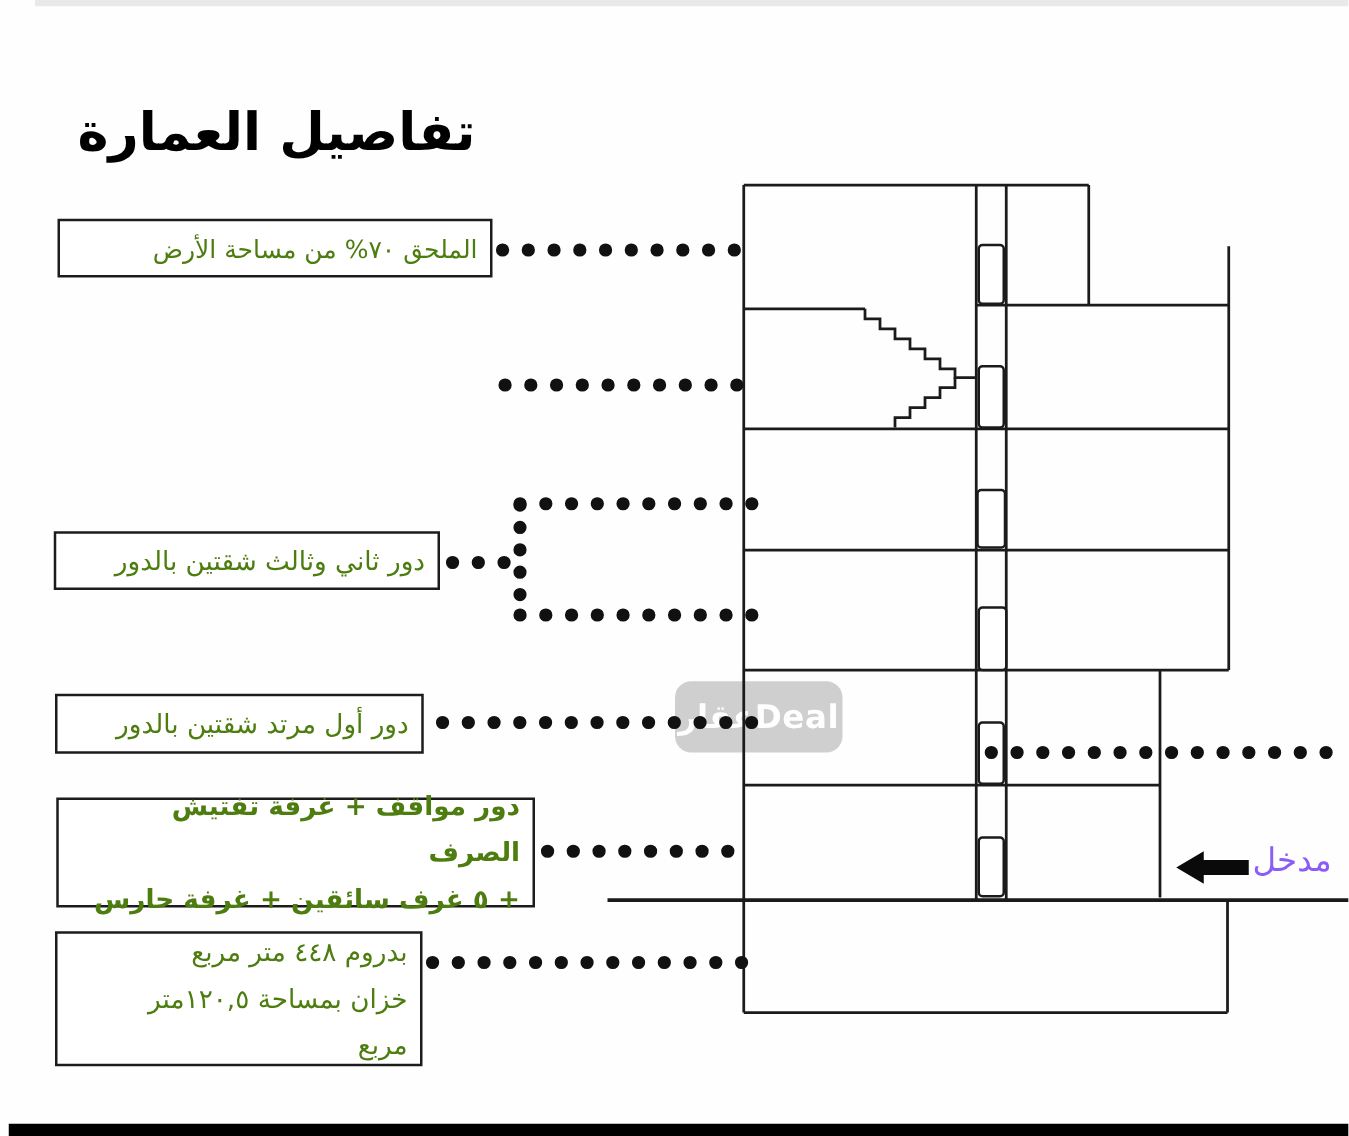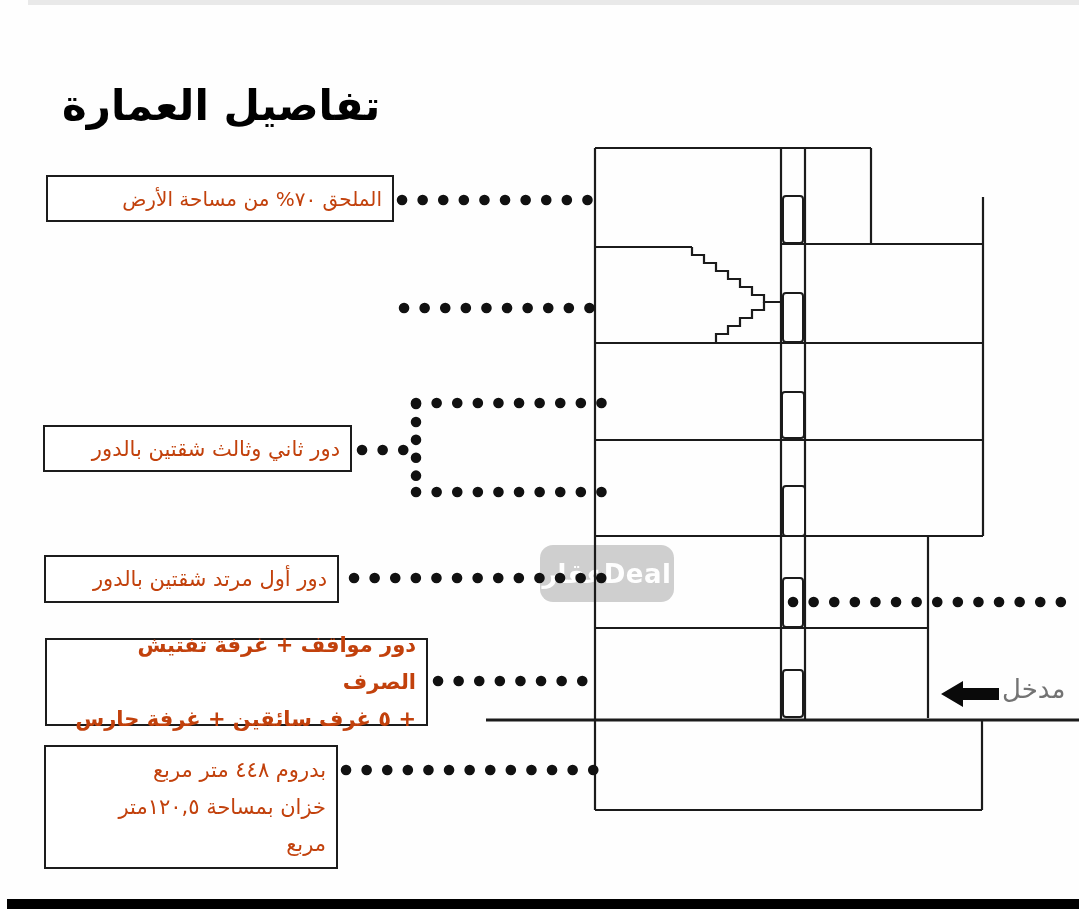--- a/index.html
+++ b/index.html
@@ -11,25 +11,25 @@
     position:absolute;left:62px;top:70px;width:345px;height:72px;
     font-size:42px;font-weight:bold;text-align:left;direction:rtl;line-height:72px;
     letter-spacing:0px;
   }
   .label-box{
     position:absolute;border:2px solid #1c1c1c;background:#ffffff;
     display:flex;align-items:center;box-sizing:border-box;
     direction:rtl;text-align:right;padding:2px 10px;
   }
   .label-box .txt{
-    width:100%;white-space:pre-line;font-size:21px;line-height:37px;color:#c2410c;
+    width:100%;white-space:pre-line;font-size:21px;line-height:37px;color:#4d7c0f;
   }
   .entrance-label{
     position:absolute;left:1002px;top:670px;width:76px;height:38px;
-    font-size:26px;line-height:38px;direction:rtl;text-align:left;color:#737373;
+    font-size:26px;line-height:38px;direction:rtl;text-align:left;color:#8b5cf6;
   }
   .watermark{
     position:absolute;left:540px;top:545px;width:134px;height:57px;
     border-radius:13px;display:flex;align-items:center;justify-content:center;
     opacity:0.85;
   }
   .watermark .wm-txt{
     font-size:26px;font-weight:bold;letter-spacing:0.5px;
   }
   svg{position:absolute;left:0;top:0;}
@@ -119,21 +119,21 @@
 
   <div class="label-box lyr3" style="left:44px;top:555px;width:295px;height:48px;">
     <span class="txt" style="line-height:30px;">دور أول مرتد شقتين بالدور</span>
   </div>
 
   <div class="label-box lyr3" style="left:45px;top:638px;width:383px;height:88px;font-weight:bold;">
     <span class="txt">دور مواقف + غرفة تفتيش الصرف
 + ٥ غرف سائقين + غرفة حارس</span>
   </div>
 
-  <div class="label-box lyr3" style="left:44px;top:745px;width:294px;height:124px;">
+  <div class="label-box lyr3" style="left:44px;top:745px;width:294px;height:108px;">
     <span class="txt">بدروم ٤٤٨ متر مربع
 خزان بمساحة ١٢٠,٥متر
 مربع</span>
   </div>
 
   <div class="entrance-label lyr3">مدخل</div>
 
 </div>
 
 </body></html>

